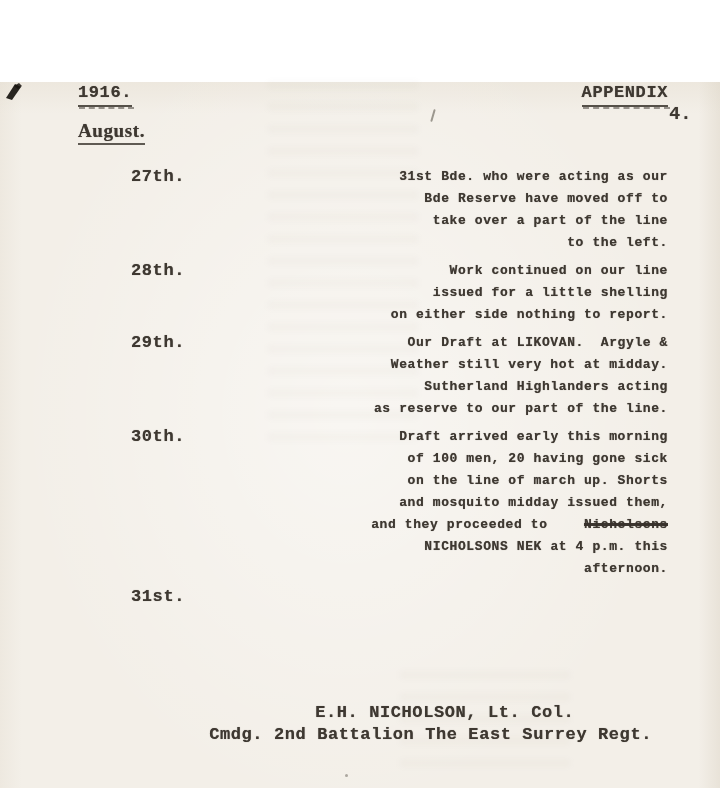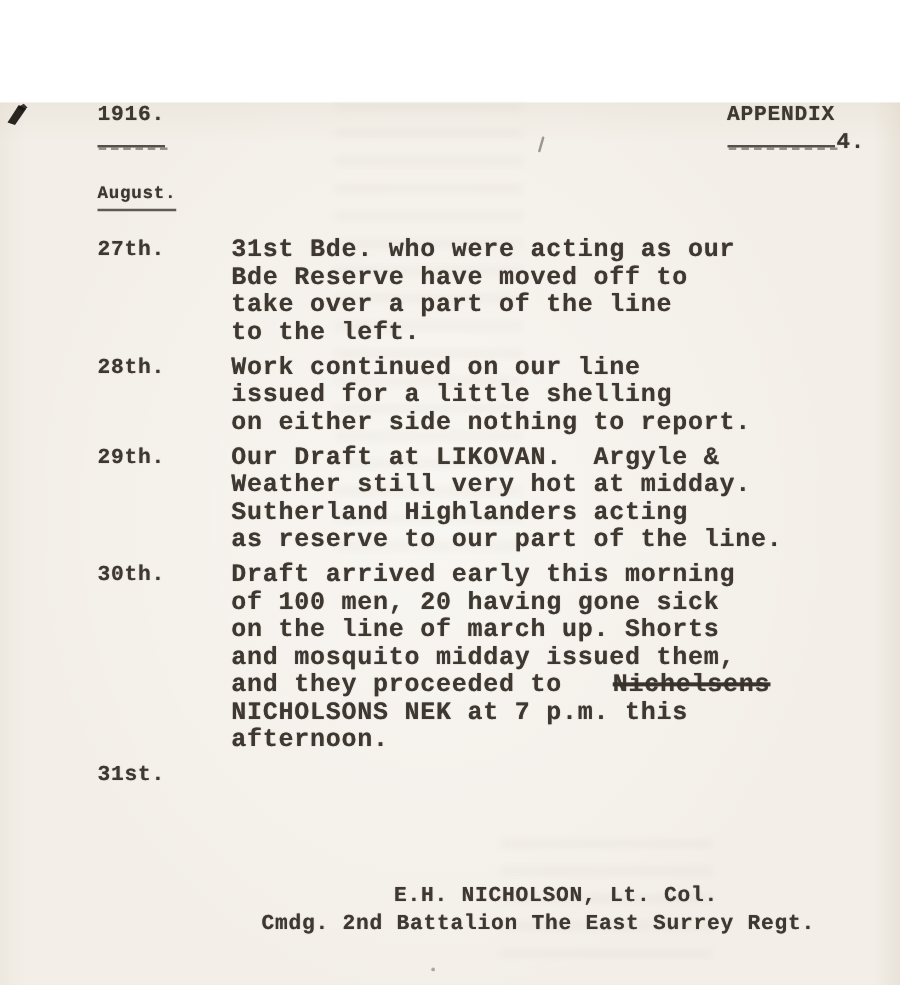--- a/index.html
+++ b/index.html
@@ -36,45 +36,45 @@
   .page-number{
     position:absolute;top:22px;right:28px;
     font-size:18px;
   }
   .content{position:relative;padding:0 52px 0 78px;}
   .header-row{
     margin-top:82px;display:flex;justify-content:space-between;
     font-size:17px;line-height:22px;
   }
   .u-dbl{
-    position:relative;display:inline-block;padding-bottom:12px;
+    position:relative;display:inline-block;padding-bottom:1px;
     border-bottom:2px solid rgba(58,52,45,.85);
   }
   .u-dbl::after{
     content:"";position:absolute;left:1px;right:-2px;bottom:-4px;height:0;
     border-bottom:2px dashed rgba(58,52,45,.5);
   }
   .u-single{
     display:inline-block;padding-bottom:1px;
     border-bottom:2px solid rgba(58,52,45,.8);
   }
-  .month-row{margin-top:26px;font-size:14px;line-height:22px;}
-  .entries{margin-top:21px;}
+  .month-row{margin-top:13px;font-size:19px;line-height:22px;font-family:Liberation Serif, serif;}
+  .entries{margin-top:21px;text-align:right;}
   .entry{display:flex;margin-bottom:6px;}
   .entry-date{flex:0 0 107px;font-size:17px;line-height:22px;}
-  .entry-text{flex:1;font-size:20px;line-height:22px;}
+  .entry-text{flex:1;font-size:13px;line-height:22px;}
   .entry-line{min-height:22px;}
   .struck{
     text-decoration:line-through;
     text-decoration-thickness:2.5px;
     text-decoration-color:rgba(54,48,42,.9);
     margin-left:28px;
   }
   .signature{
-    margin-top:75px;width:fit-content;
+    margin-top:94px;width:fit-content;
     margin-left:auto;margin-right:16px;
     font-size:17px;line-height:22px;
   }
   .sig-name{padding-left:106px;}
   
   .corner-mark{position:absolute;left:4px;top:0;}
   .slash-mark{
     position:absolute;left:432px;top:27px;width:2px;height:13px;
     background:rgba(84,78,68,.55);transform:rotate(16deg);border-radius:1px;
   }
@@ -143,21 +143,21 @@
           </div>
         </div>
         <div class="entry">
           <div class="entry-date ink">30th.</div>
           <div class="entry-text">
             <div class="entry-line ink">Draft arrived early this morning</div>
             <div class="entry-line ink">of 100 men, 20 having gone sick</div>
             <div class="entry-line ink">on the line of march up. Shorts</div>
             <div class="entry-line ink">and mosquito midday issued them,</div>
             <div class="entry-line ink">and they proceeded to <span class="struck">Nichelsens</span></div>
-            <div class="entry-line ink">NICHOLSONS NEK at 7 p.m. this</div>
+            <div class="entry-line ink">NICHOLSONS NEK at 4 p.m. this</div>
             <div class="entry-line ink">afternoon.</div>
           </div>
         </div>
         <div class="entry">
           <div class="entry-date ink">31st.</div>
         </div>
       </div>
 
     <div class="signature">
       <div class="sig-name ink">E.H. NICHOLSON, Lt. Col.</div>

